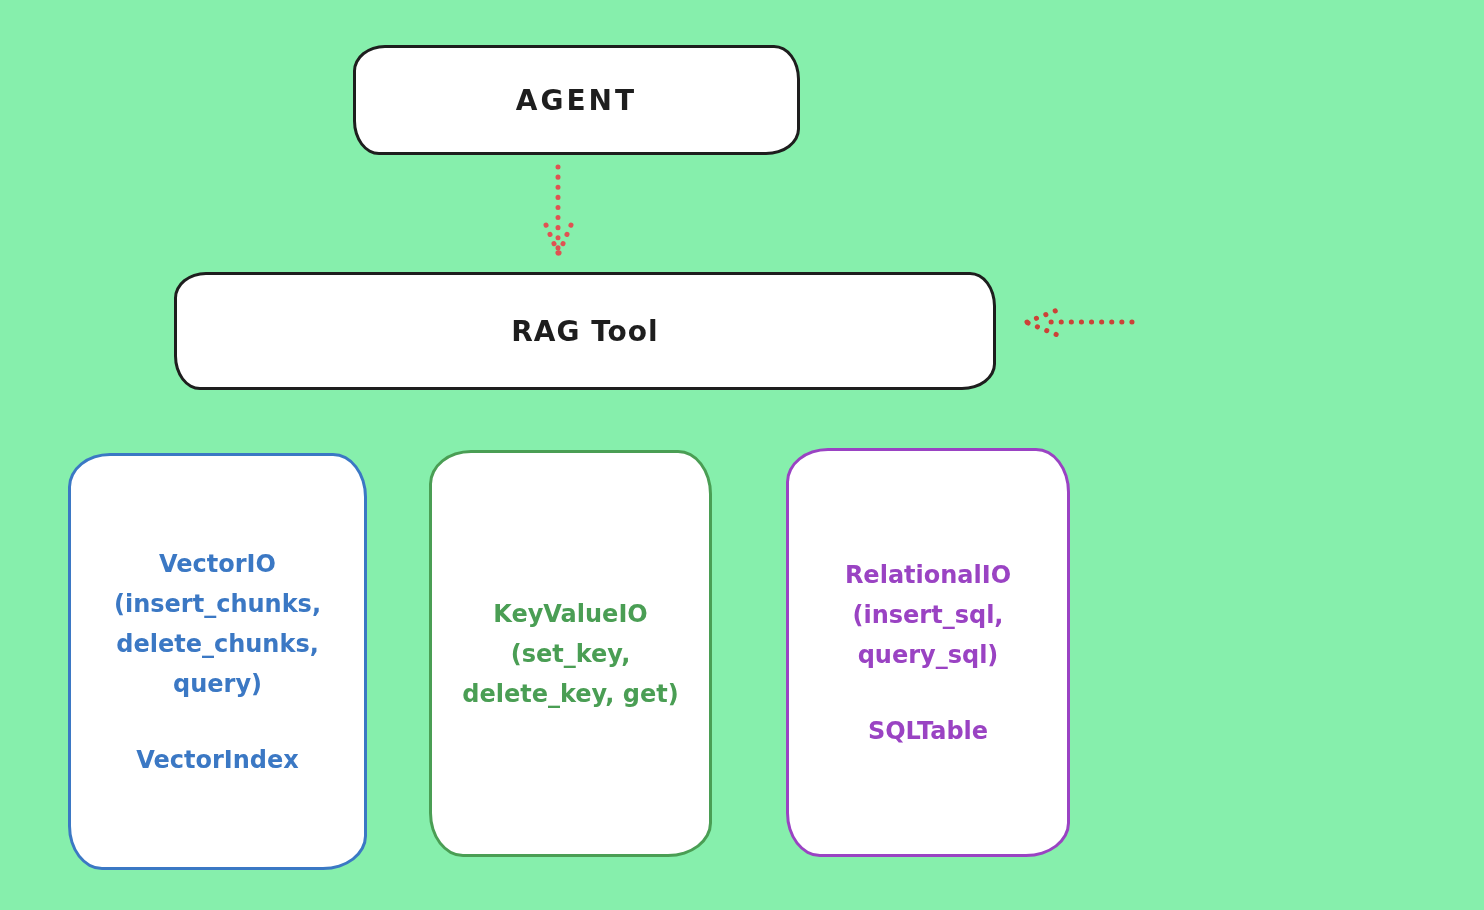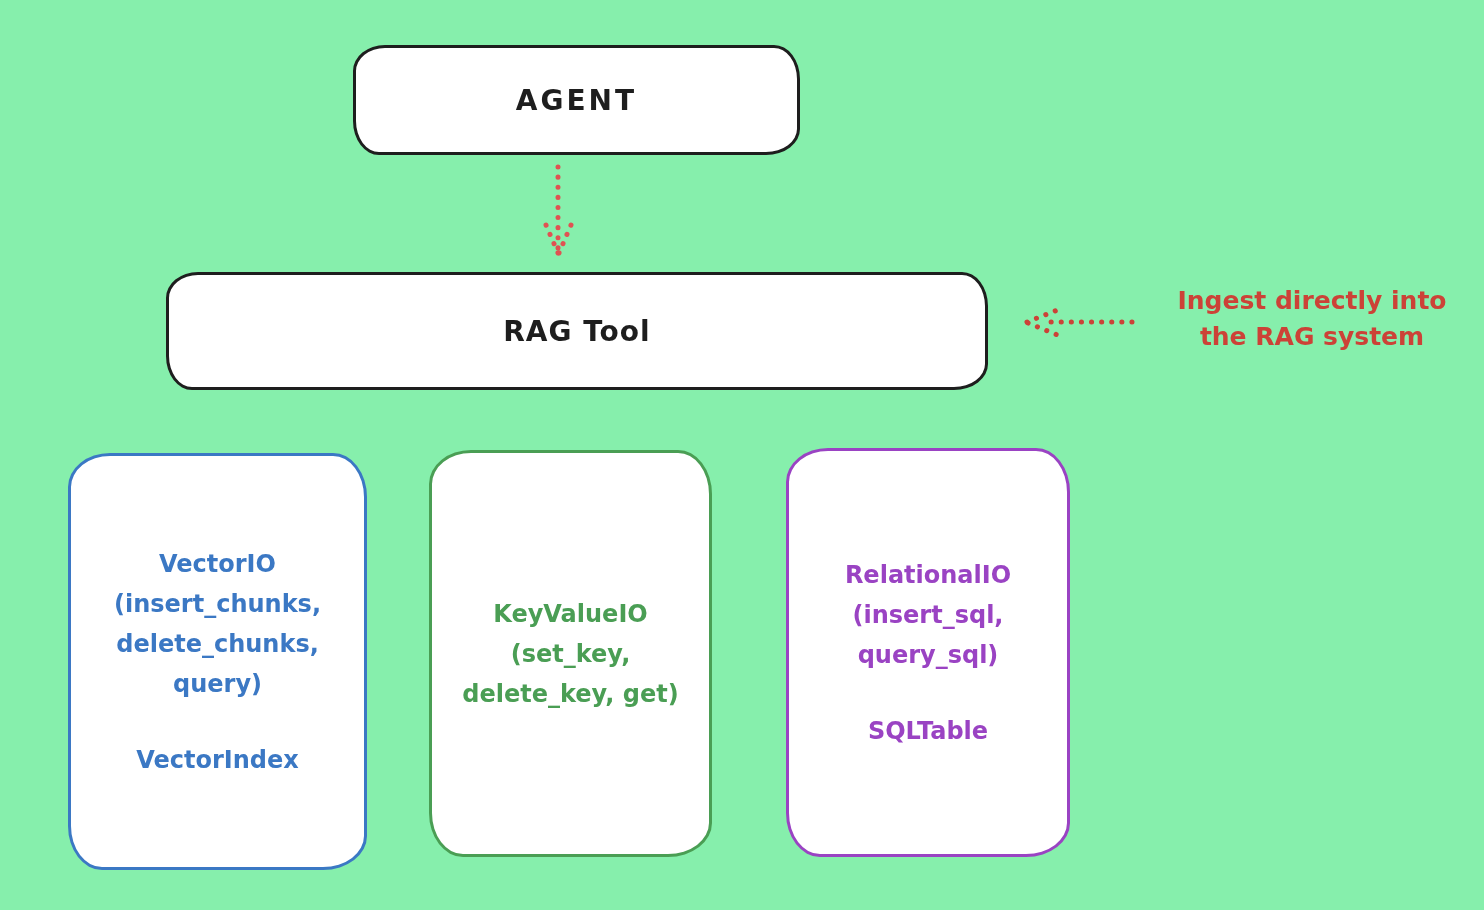--- a/index.html
+++ b/index.html
@@ -23,21 +23,21 @@
     justify-content: center;
     text-align: center;
   }
   .node-black {
     color: #1e1e1e;
     border-radius: 32px 26px 34px 26px / 26px 34px 26px 34px;
     font-size: 28px;
     font-weight: 600;
   }
   .agent-node   { left: 353px; top: 45px;  width: 447px; height: 110px; letter-spacing: 3px; }
-  .ragtool-node { left: 166px; top: 272px; width: 822px; height: 118px; letter-spacing: 1px; }
+  .ragtool-node { left: 174px; top: 272px; width: 822px; height: 118px; letter-spacing: 1px; }
 
   .storage-node {
     flex-direction: column;
     gap: 36px;
     border-radius: 42px 34px 44px 34px / 34px 44px 34px 44px;
     font-size: 24px;
     font-weight: 600;
     line-height: 40px;
   }
   .storage-vector     { left: 68px;  top: 453px; width: 299px; height: 417px; }
@@ -94,22 +94,20 @@
       <line x1="558" y1="253" x2="543" y2="218"></line>
       <line x1="559" y1="253" x2="574" y2="218"></line>
     </g>
     <g style="color: rgb(204, 66, 55); border-color: rgb(204, 66, 55);">
       <line x1="1132" y1="322" x2="1048" y2="322"></line>
       <line x1="1027" y1="322" x2="1060" y2="309"></line>
       <line x1="1028" y1="323" x2="1060" y2="336"></line>
     </g>
   </svg>
 
-  <div class="annotation-note" style="color: rgb(204, 66, 55); border-color: rgb(204, 66, 55);">Ingest directly into
-the RAG system</div>
 
   <div class="node storage-node storage-vector" style="color: rgb(59, 120, 196); border-color: rgb(59, 120, 196);">
     <div class="methods-label">VectorIO
 (insert_chunks,
 delete_chunks,
 query)</div>
     <div class="index-label">VectorIndex</div>
   </div>
 
   <div class="node storage-node storage-keyvalue" style="color: rgb(74, 158, 84); border-color: rgb(74, 158, 84);">

